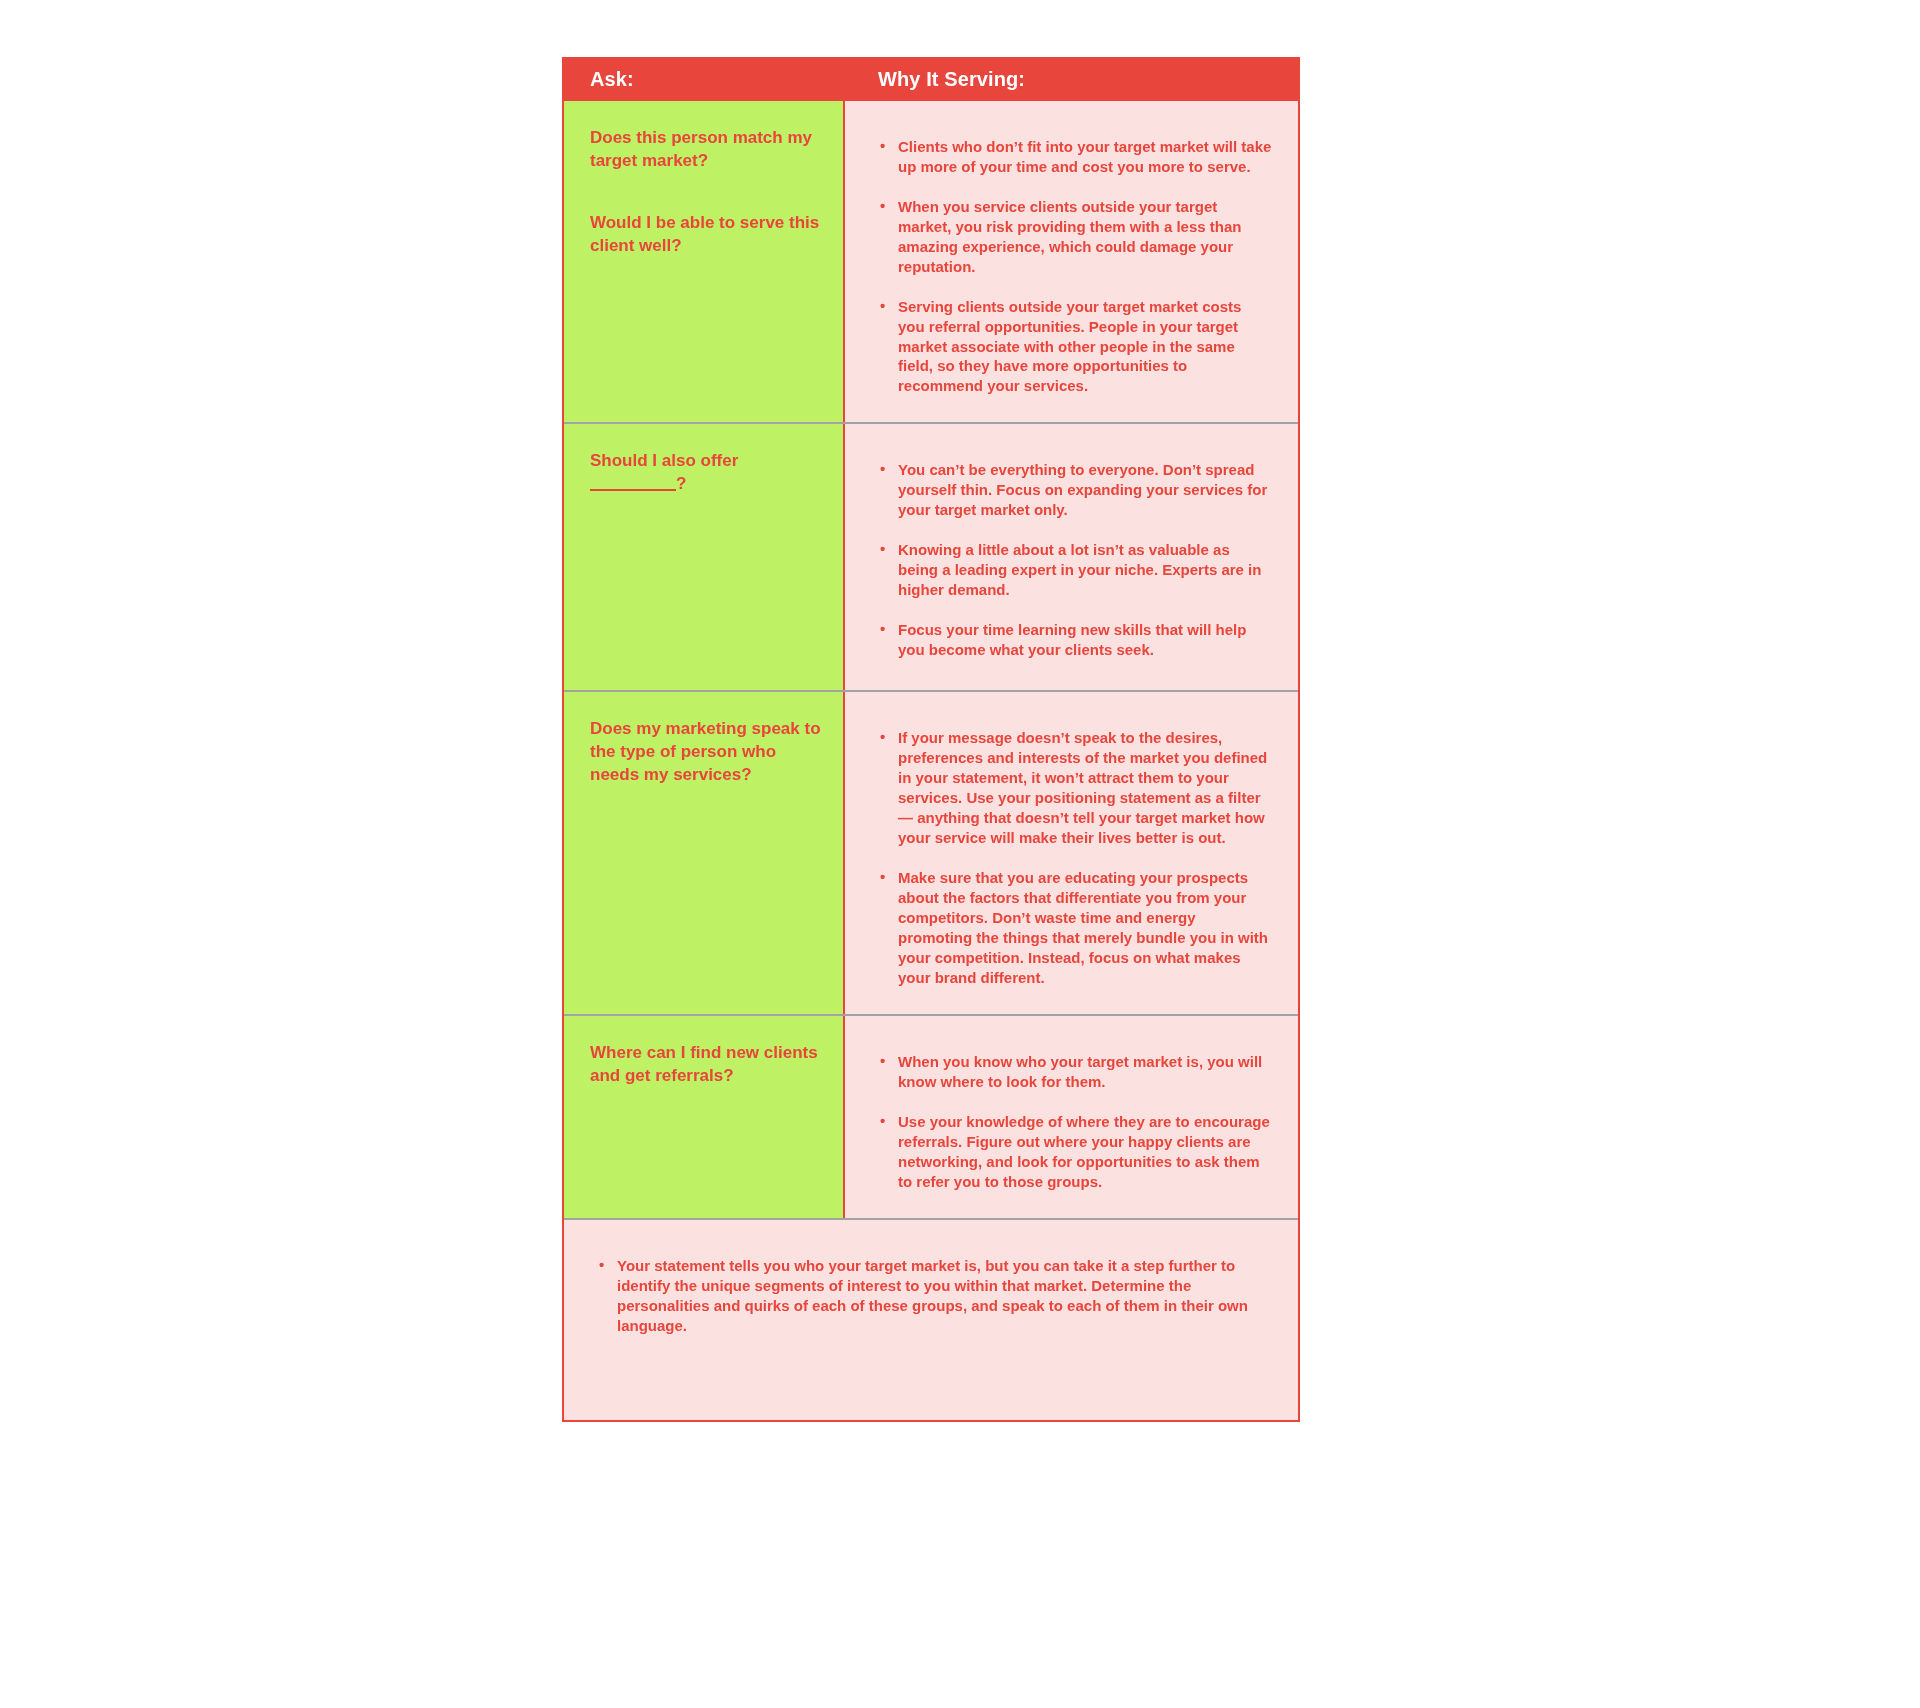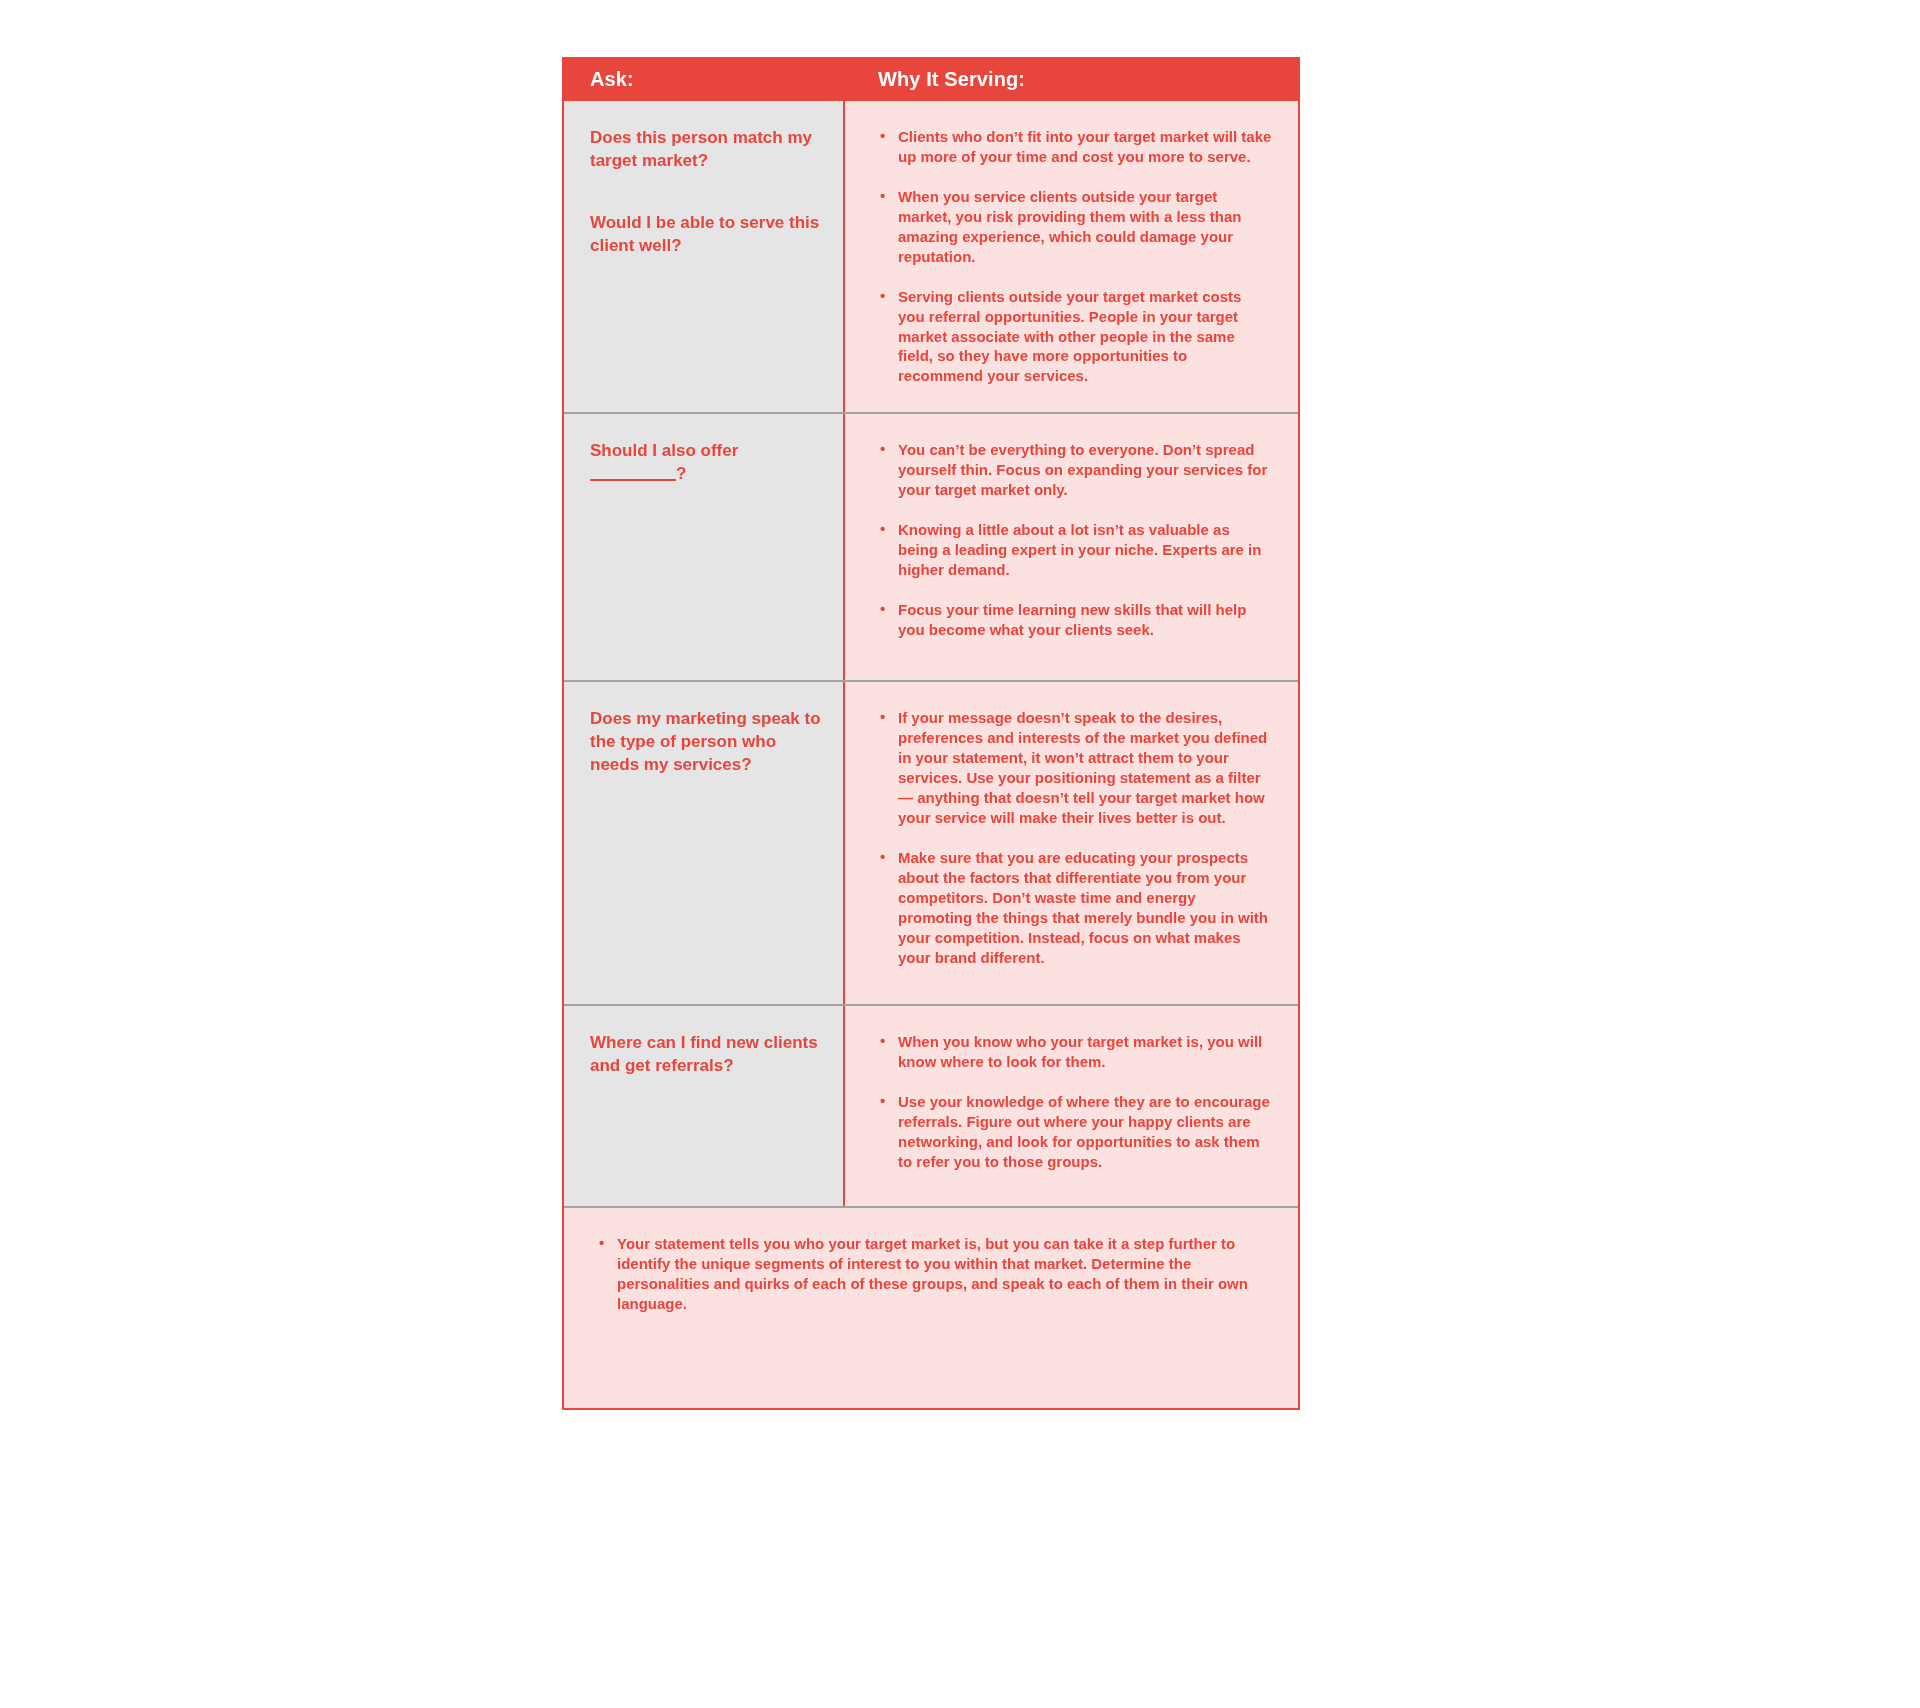--- a/index.html
+++ b/index.html
@@ -69,30 +69,30 @@
     align-items: stretch;
     border-top: 2px solid #a3a3a3;
   }
   .row:first-of-type {
     border-top: none;
   }
 
   .cell-ask {
     width: 281px;
     box-sizing: border-box;
-    background: #e5e5e5;
+    background: #bef264;
     padding: 26px 18px 26px 26px;
     border-right: 2px solid #e8453c;
   }
 
   .cell-why {
     flex: 1;
     box-sizing: border-box;
     background: #fbe2e0;
-    padding: 26px 26px 26px 33px;
+    padding: 36px 26px 26px 33px;
   }
 
   .question {
     color: #e8453c;
     font-size: 17px;
     font-weight: bold;
     line-height: 1.33;
     margin: 0 0 0 0;
   }
   .question + .question {

